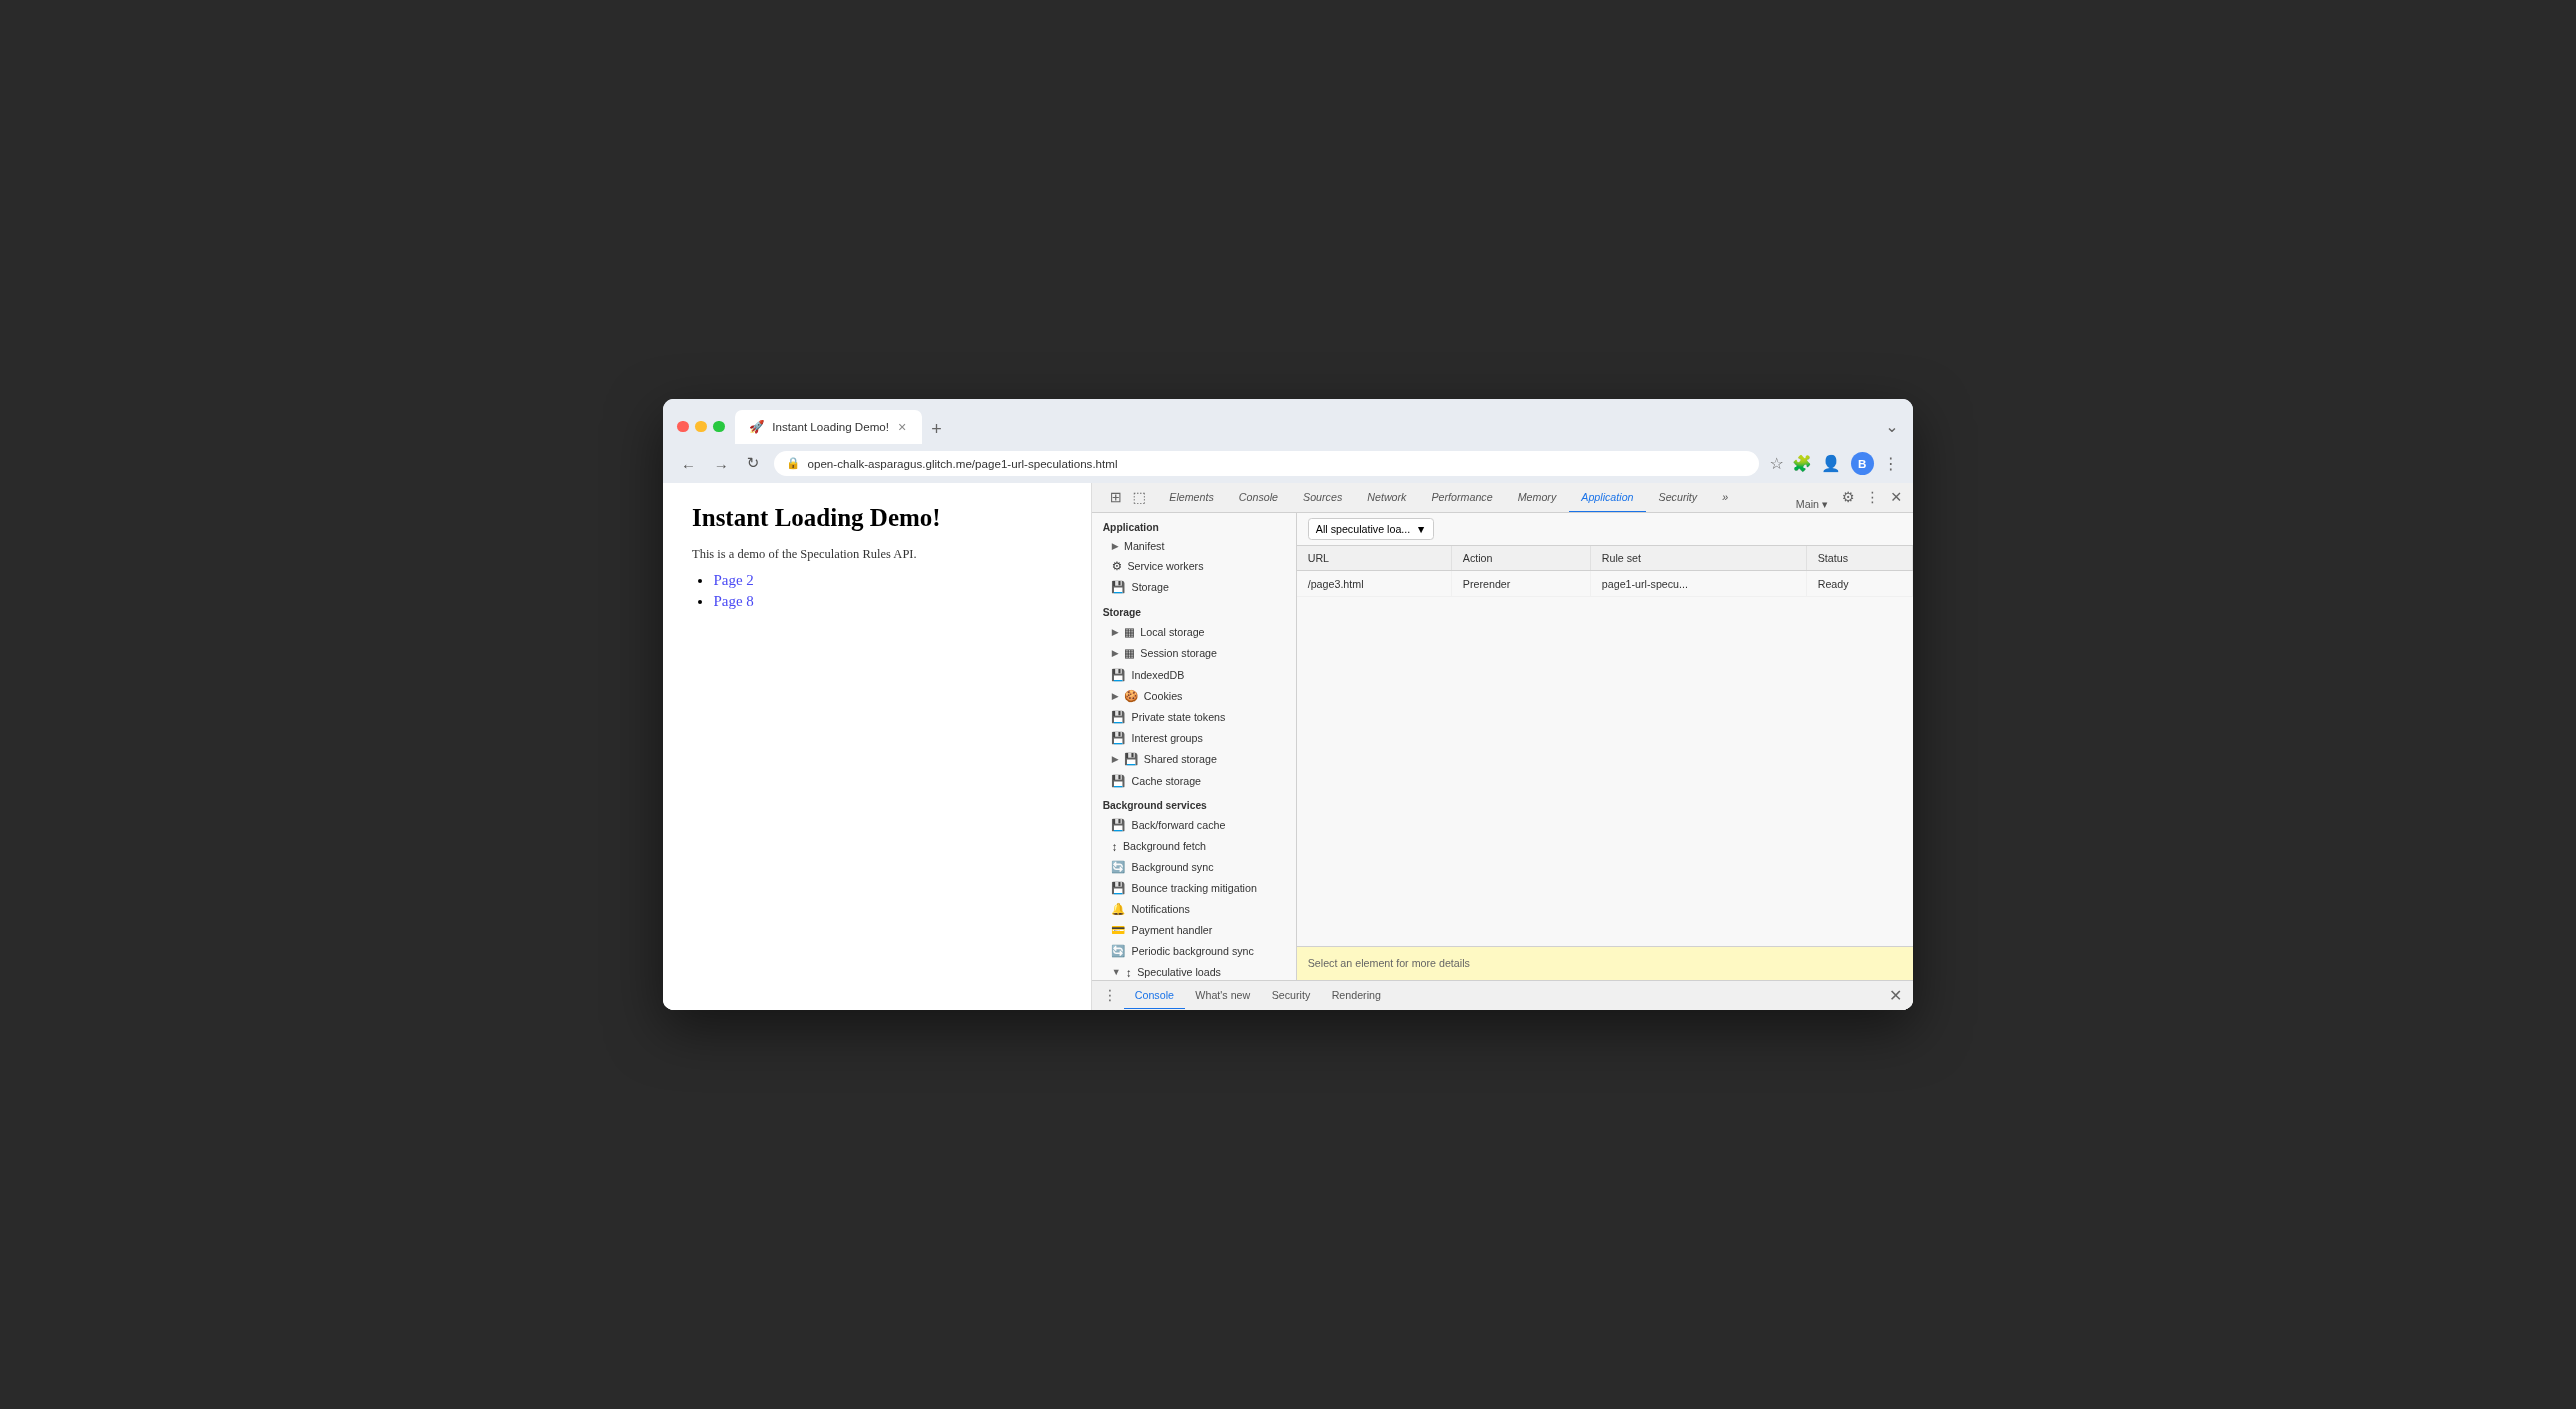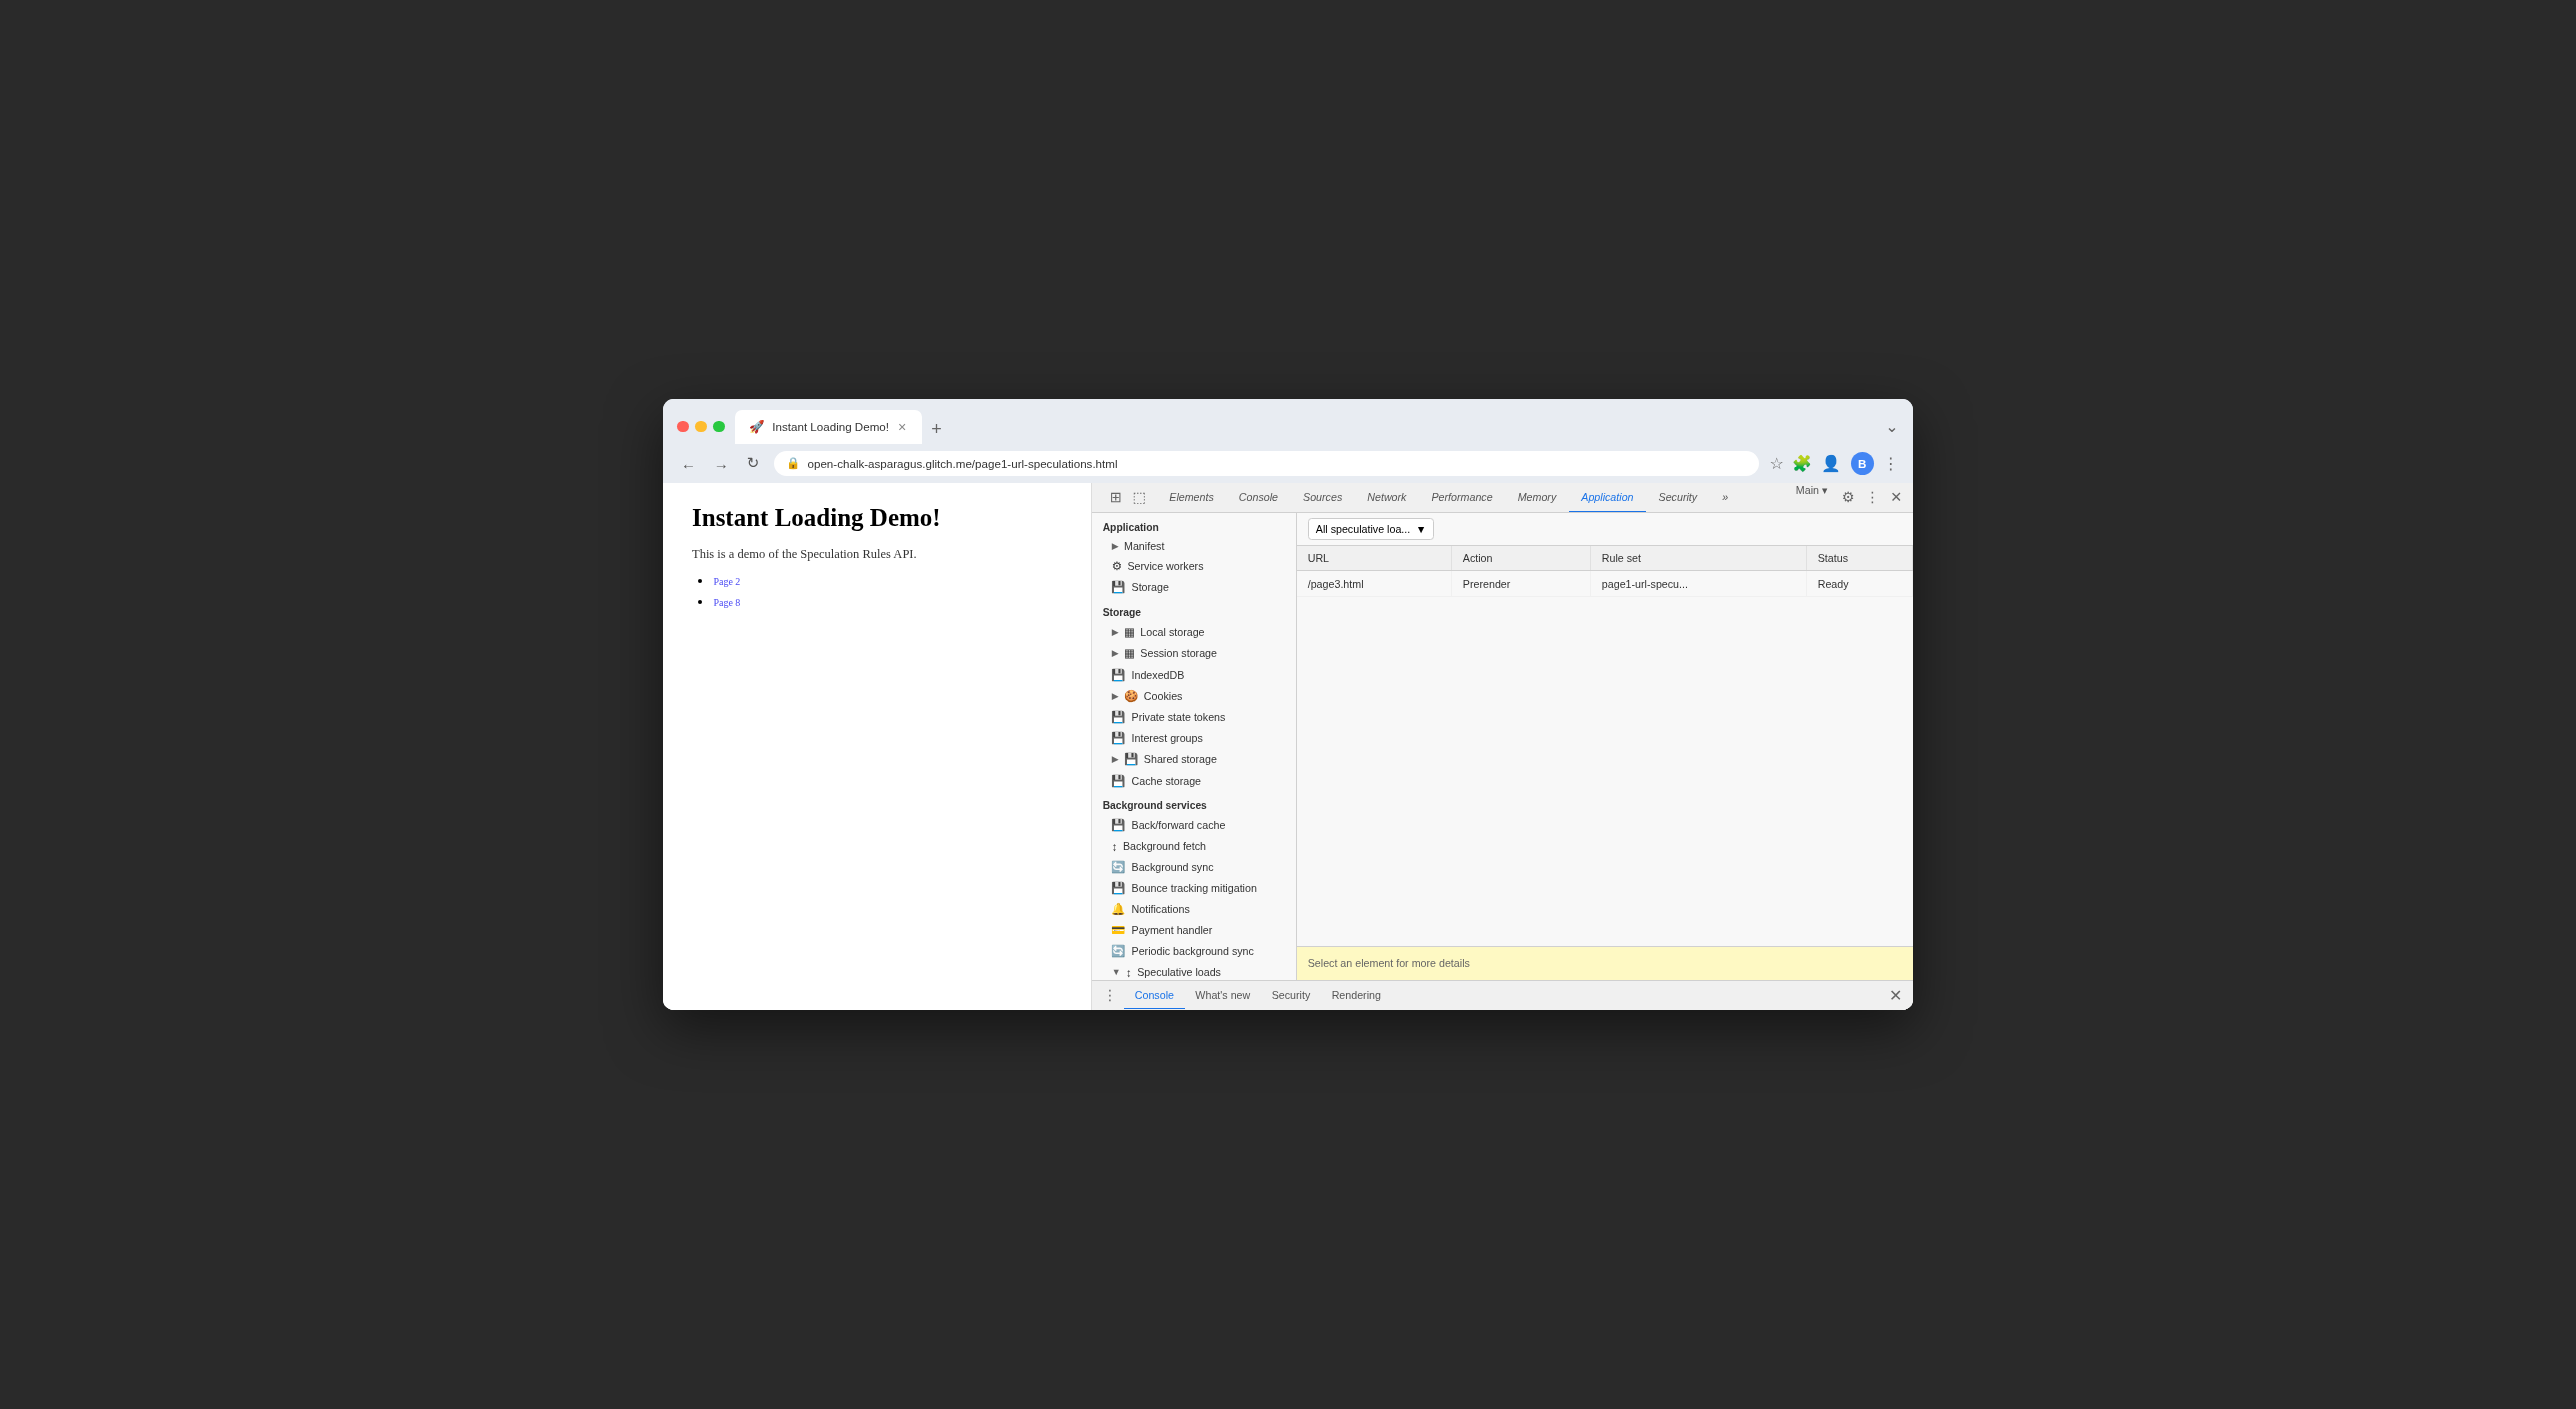--- a/index.html
+++ b/index.html
@@ -104,21 +104,21 @@
     }
     .page-title {
       font-size: 25px;
       font-weight: bold;
       color: #000;
       margin-bottom: 14.3px;
     }
     .page-desc { font-size: 12.5px; color: #333; margin-bottom: 10.7px; }
     .page-list { list-style: disc; padding-left: 21.4px; }
     .page-list li { margin: 3.6px 0; }
-    .page-list a { color: #4a4af4; text-decoration: none; font-size: 10px; }
+    .page-list a { color: #4a4af4; text-decoration: none; font-size: 15px; }
     
     .devtools {
       width: 822px;
       border-left: 0.9px solid #ddd;
       display: flex;
       flex-direction: column;
       background: #f8f8f8;
     }
     
     .devtools-tabs {
@@ -143,21 +143,21 @@
       border-bottom: 1.8px solid #1a73e8;
     }
     .devtools-tab-icons {
       display: flex;
       align-items: center;
       gap: 3.6px;
       padding: 0 7.1px;
     }
     .dt-icon-btn { background: none; border: none; cursor: pointer; color: #666; font-size: 14.3px; padding: 5.4px 3.6px; }
     .devtools-tab-spacer { flex: 1; }
-    .devtools-tab-right { display: flex; align-items: flex-start; gap: 3.6px; }
+    .devtools-tab-right { display: flex; align-items: flex-end; gap: 3.6px; }
     
     .devtools-body {
       display: flex;
       flex: 1;
       overflow: hidden;
     }
     
     .devtools-sidebar {
       width: 205px;
       background: #f8f8f8;

